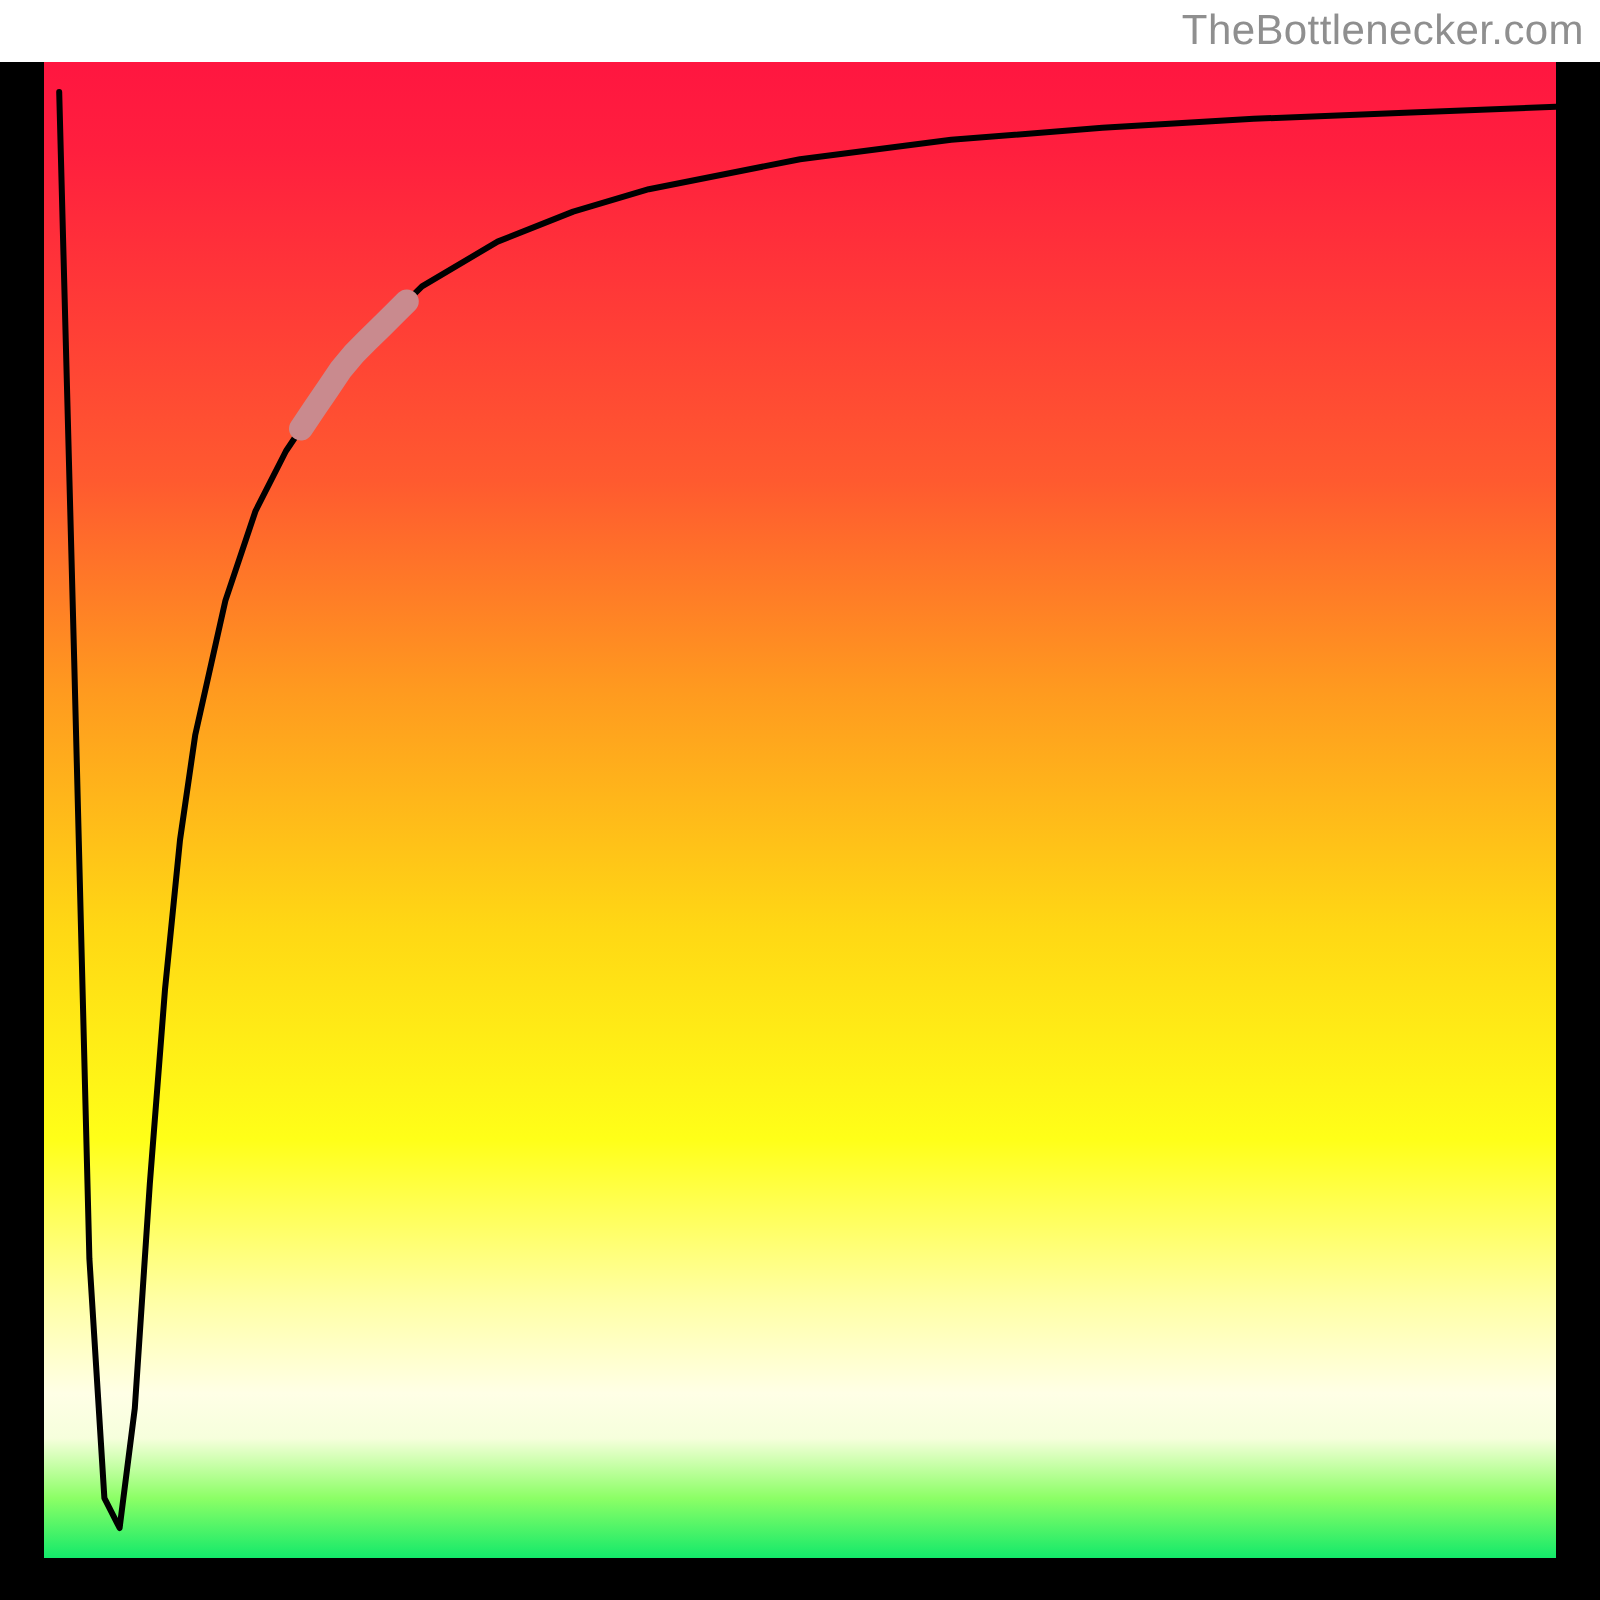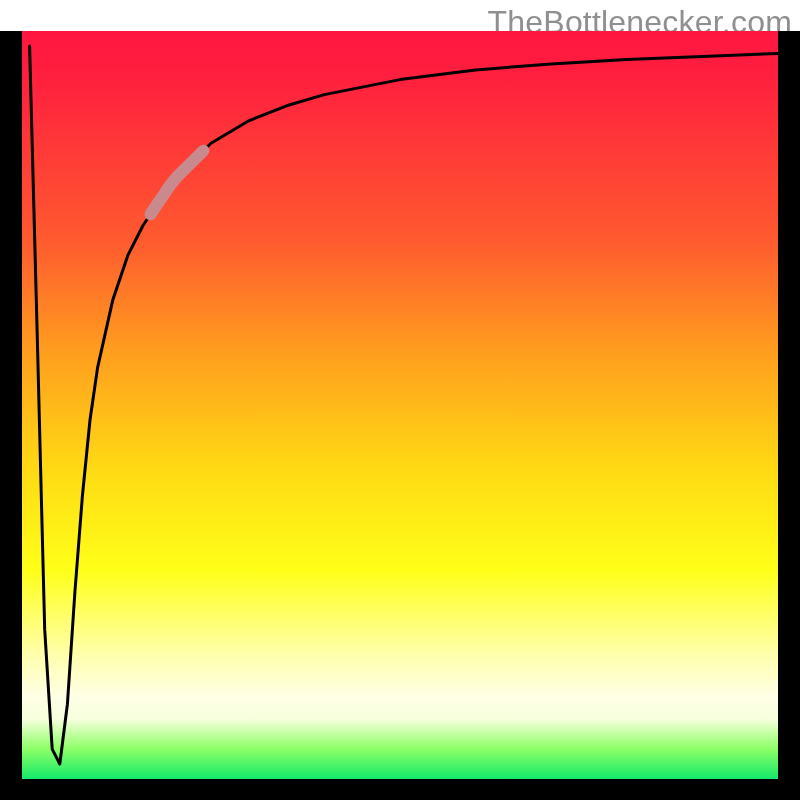--- a/index.html
+++ b/index.html
@@ -59,21 +59,21 @@
     left: 0;
     top: 0;
     width: 100%;
     height: 100%;
   }
   .watermark {
     position: absolute;
     top: 4px;
     right: 8px;
     color: #8f8f8f;
-    font-size: 32px;
+    font-size: 21px;
     letter-spacing: 0.2px;
     font-weight: 400;
     user-select: none;
   }
 </style>
 </head>
 <body>
 
 <div class="frame">
 

